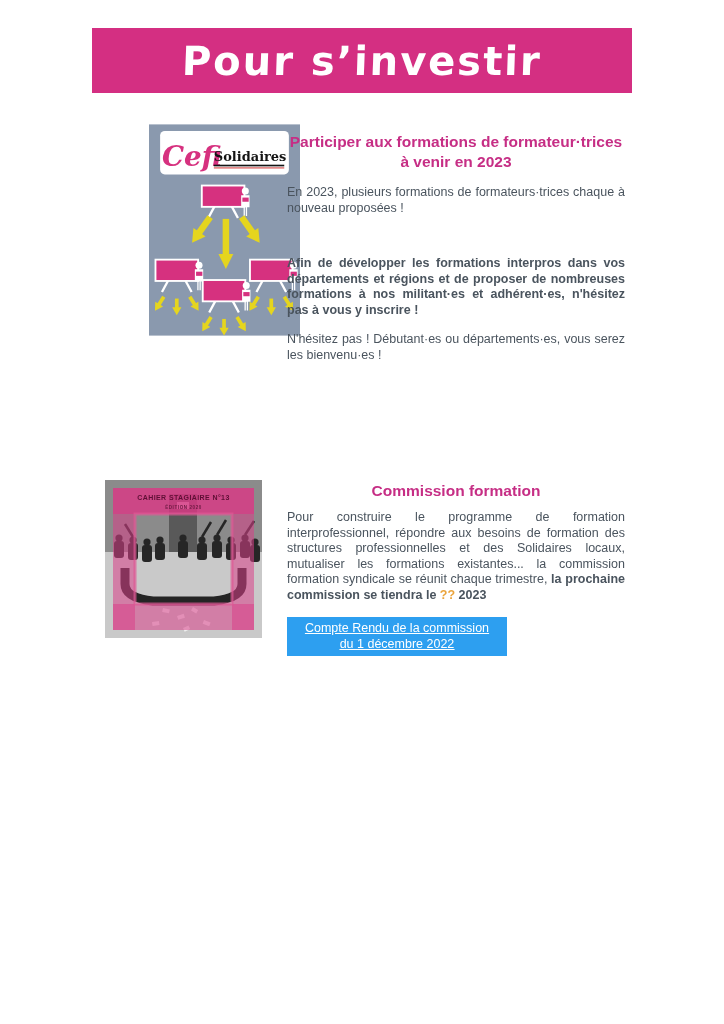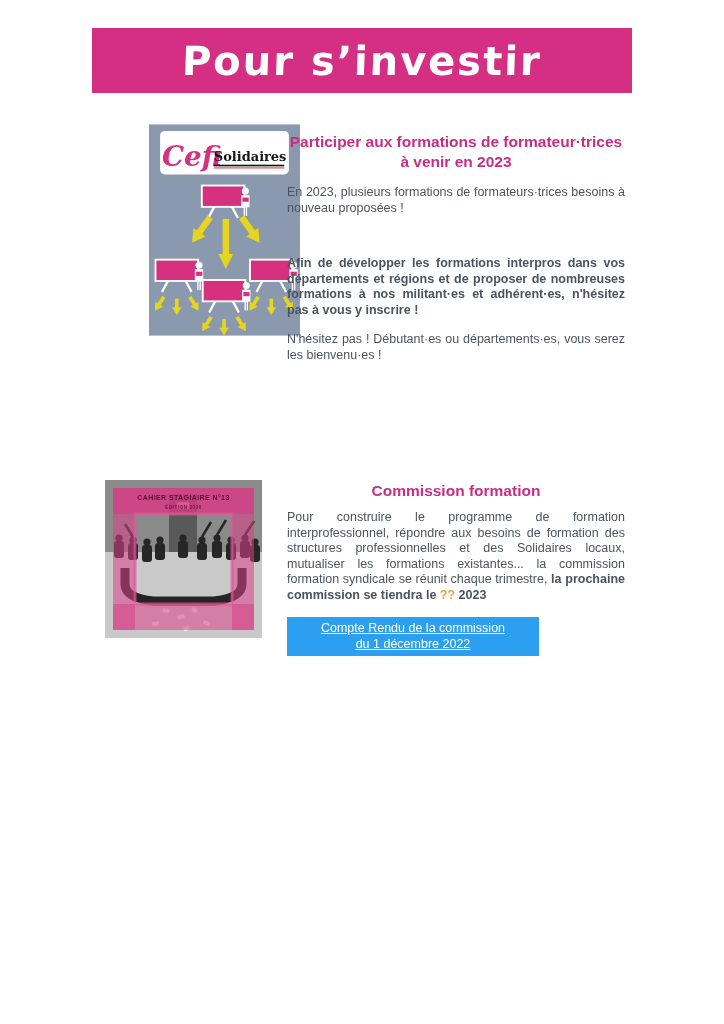--- a/index.html
+++ b/index.html
@@ -49,21 +49,21 @@
     margin:0 0 13px 0;text-align:center;
   }
   .textcol-2 .section-heading{margin-bottom:9px;}
   .textcol p{margin:0 0 14px 0;}
   .textcol p.bold{font-weight:700;margin-top:40px;}
   .bold-inline{font-weight:700;}
   .hl{color:var(--highlight-orange,#eaa43c);font-weight:700;}
 
   
   .link-button{
-    display:block;width:252px;margin-top:4px;padding:3px 0 4px;
+    display:block;width:220px;margin-top:4px;padding:3px 0 4px;
     background:var(--button-blue,#2d9ff0);color:#ffffff;text-align:center;
     font-size:12.5px;line-height:16px;text-decoration:underline;cursor:pointer;
   }
   .link-button span{display:block;text-decoration:underline;}
 </style>
 </head>
 <body>
 
 <div>
 
@@ -121,21 +121,21 @@
       <use href="#sarrow" transform="translate(146,186) rotate(-32)"></use>
 
       <use href="#sarrow" transform="translate(67,208) rotate(32)"></use>
       <use href="#sarrow" transform="translate(81,210)"></use>
       <use href="#sarrow" transform="translate(95,208) rotate(-32)"></use>
     </svg>
   </div>
 
   <div class="textcol textcol-1">
     <h2 class="section-heading">Participer aux formations de formateur·trices à venir en 2023</h2>
-    <p>En 2023, plusieurs formations de formateurs·trices besoins à nouveau proposées !</p>
+    <p>En 2023, plusieurs formations de formateurs·trices chaque à nouveau proposées !</p>
     <p class="bold">Afin de développer les formations interpros dans vos départements et régions et de proposer de nombreuses formations à nos militant·es et adhérent·es, n'hésitez pas à vous y inscrire !</p>
     <p>N'hésitez pas ! Débutant·es ou départements·es, vous serez les bienvenu·es !</p>
   </div>
 
   <div class="illu illu-cover">
     <svg viewBox="0 0 157 158" xmlns="http://www.w3.org/2000/svg">
       <defs>
         <g id="pfig">
           <circle cx="0" cy="0" r="3.6" fill="#262626"></circle>
           <rect x="-5" y="3" width="10" height="17" rx="3" fill="#262626"></rect>

